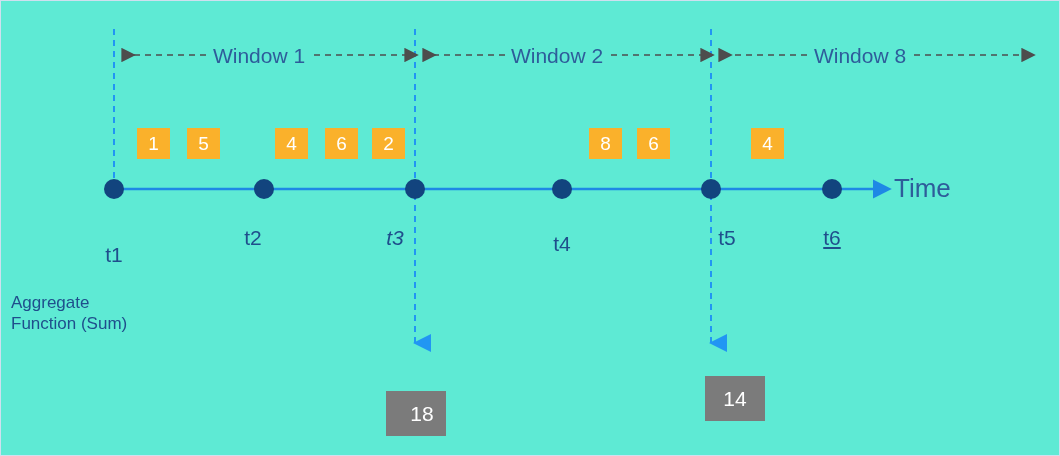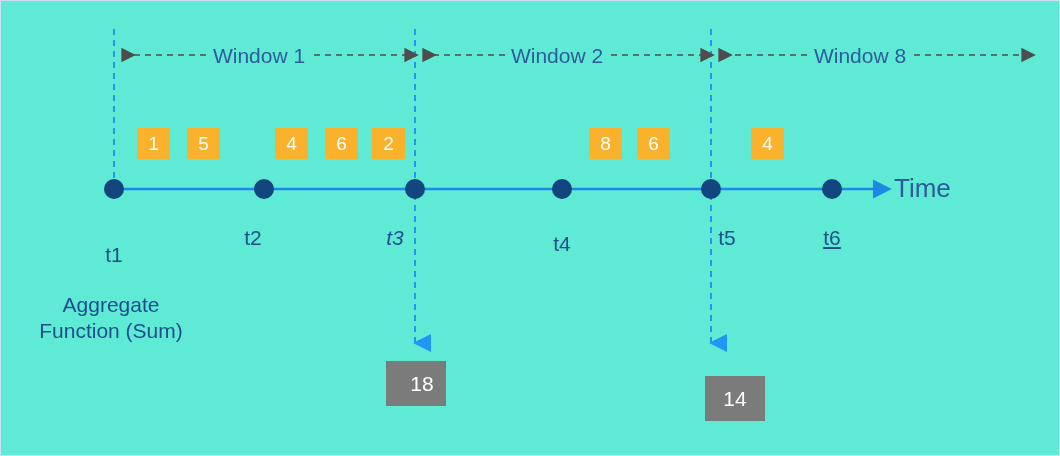--- a/index.html
+++ b/index.html
@@ -70,23 +70,23 @@
     font-size: 26px;
     font-family: "Liberation Sans", sans-serif;
     white-space: nowrap;
     line-height: 1;
   }
 
   
   .row-label {
     position: absolute;
     color: #1F4E8C;
-    font-size: 21px;
+    font-size: 17px;
     font-family: "Liberation Sans", sans-serif;
-    text-align: center;
+    text-align: left;
     line-height: 1.25;
     white-space: pre-line;
   }
 
   
   .output-box {
     position: absolute;
     width: 60px;
     height: 45px;
     background: #7B7B7B;
@@ -168,16 +168,16 @@
   <div class="tick-label" style="left:364px; top:226px; width:60px;font-style:italic;">t3</div>
   <div class="tick-label" style="left:531px; top:226px; width:60px;margin-top:6px;">t4</div>
   <div class="tick-label" style="left:696px; top:226px; width:60px;">t5</div>
   <div class="tick-label" style="left:801px; top:226px; width:60px;text-decoration:underline;">t6</div>
 
   <div class="axis-title" style="left:893px; top:174px;">Time</div>
 
   <div class="row-label" style="left:10px; top:291px; width:200px;">Aggregate
 Function (Sum)</div>
 
-  <div class="output-box" style="left:385px; top:360px;padding-left:12px;">18</div>
+  <div class="output-box" style="left:385px; top:390px;padding-left:12px;">18</div>
   <div class="output-box" style="left:680px; top:375px;margin-left:24px;">14</div>
 
 </div>
 
 </body></html>

